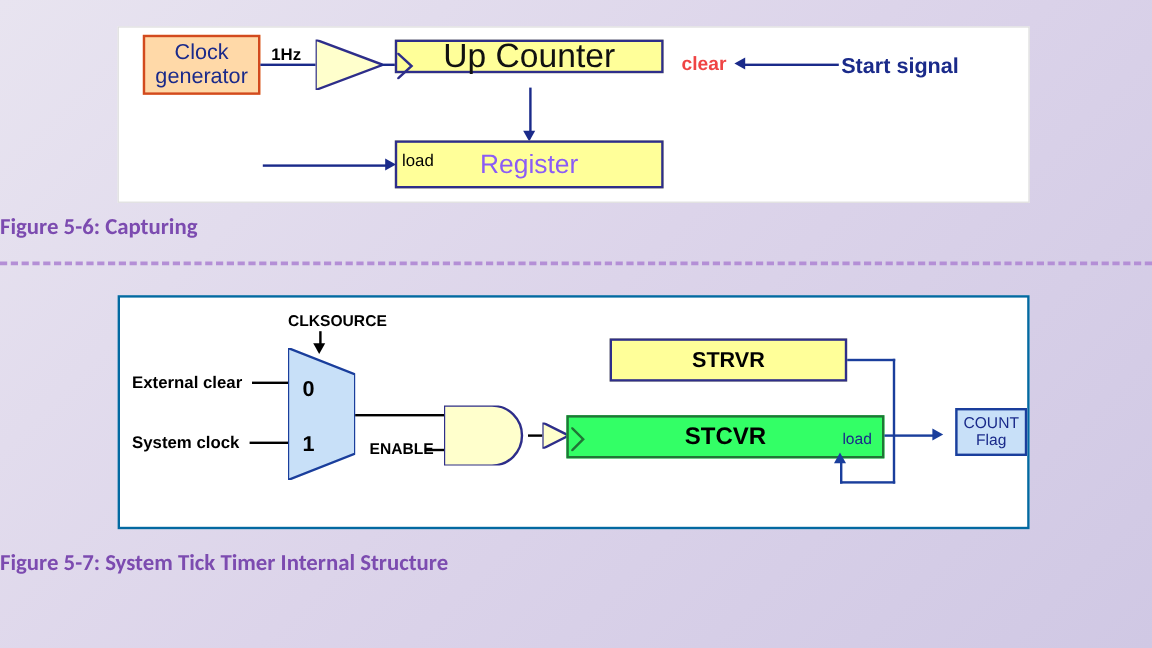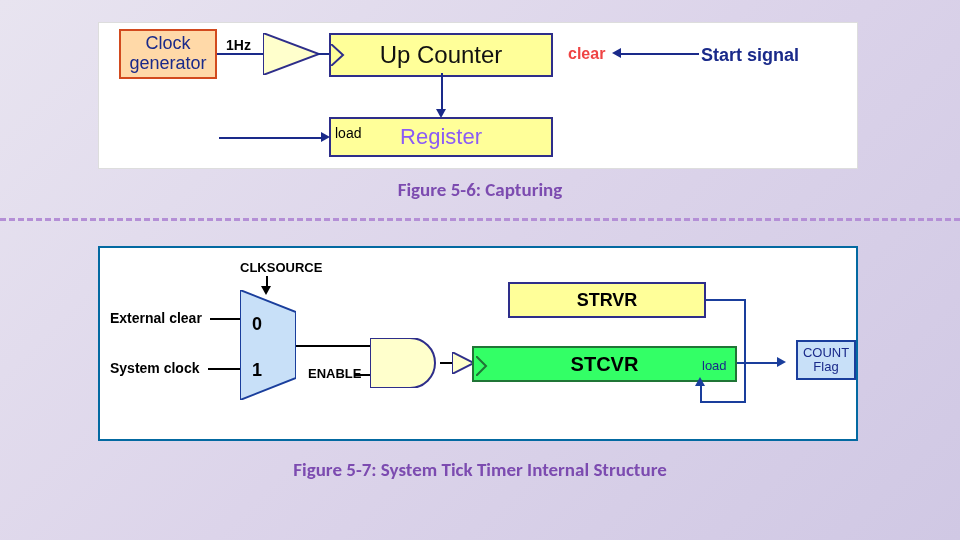--- a/index.html
+++ b/index.html
@@ -26,21 +26,21 @@
     left: 98px;
     top: 246px;
     width: 760px;
     height: 195px;
     border: 2px solid #0369a1;
   }
   .caption {
     position: absolute;
     left: 0;
     width: 960px;
-    text-align: center;
+    text-align: left;
     font-weight: 700;
     font-size: 19px;
     color: #7c4bb0;
     font-family: "Calibri", Arial, sans-serif;
   }
   .caption-top { top: 178px; }
   .caption-bottom { top: 458px; }
   .divider {
     position: absolute;
     left: 0;
@@ -65,22 +65,22 @@
     position: absolute;
     font-weight: 700;
     white-space: nowrap;
   }
   
   .clk-gen {
     left: 20px; top: 6px; width: 98px; height: 50px;
     font-size: 18px; color: #1a2a8a; font-weight: 400; line-height: 1.1;
   }
   .up-counter {
-    left: 230px; top: 10px; width: 224px; height: 44px;
-    font-size: 24px; color: #111;
+    left: 230px; top: 10px; width: 224px; height: 28px;
+    font-size: 28px; color: #111;
   }
   .register {
     left: 230px; top: 94px; width: 224px; height: 40px;
     font-size: 22px; color: #8b5cf6;
   }
   
   .mux {
     position: absolute;
     left: 140px; top: 42px; width: 56px; height: 110px;
   }

